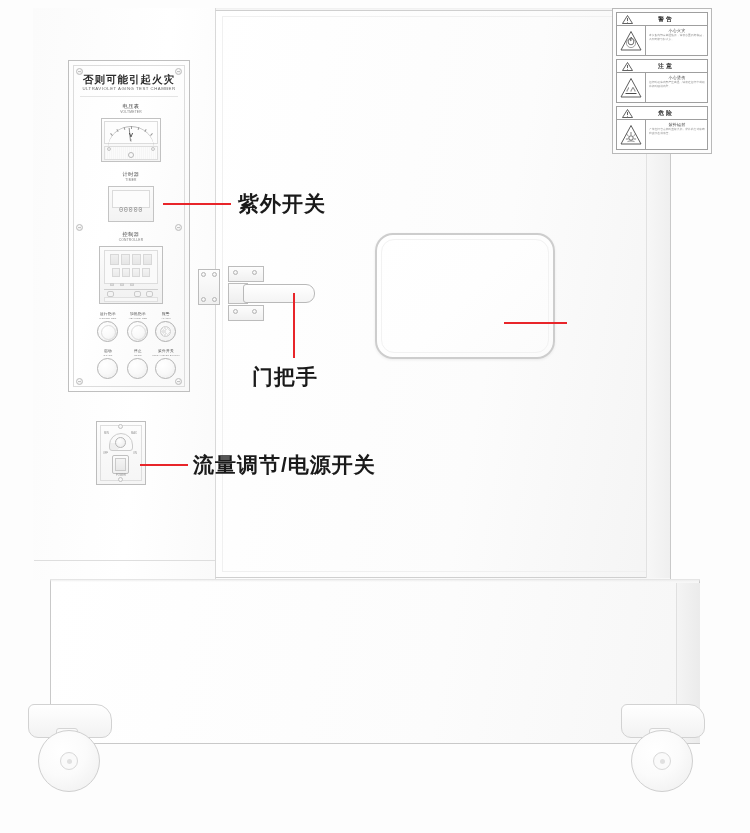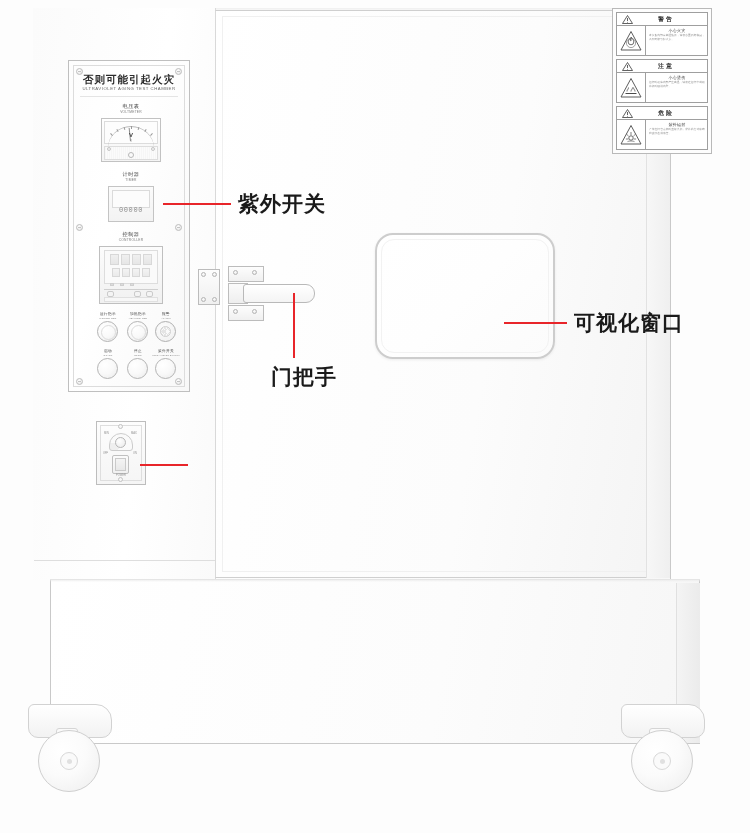--- a/index.html
+++ b/index.html
@@ -593,20 +593,20 @@
         <div class="warn-t1">紫外辐射</div>
         <div class="warn-t2">严禁在灯管点亮时直视光源，紫外线会对眼睛和皮肤造成伤害。</div>
       </div>
     </div>
   </div>
 
   <div class="leader h" style="left:163px;top:203px;width:68px;"></div>
   <div class="ann-text" style="left:238px;top:190px;">紫外开关</div>
 
   <div class="leader v" style="left:293px;top:293px;height:65px;"></div>
-  <div class="ann-text" style="left:252px;top:363px;margin-left:19px;">门把手</div>
+  <div class="ann-text" style="left:252px;top:363px;">门把手</div>
 
   <div class="leader h" style="left:504px;top:322px;width:63px;"></div>
-  <div class="ann-text" style="left:574px;top:309px;">可视化窗口</div>
 
   <div class="leader h" style="left:140px;top:464px;width:48px;"></div>
+  <div class="ann-text" style="left:193px;top:451px;">流量调节/电源开关</div>
 
 </div>
 
 </body></html>

